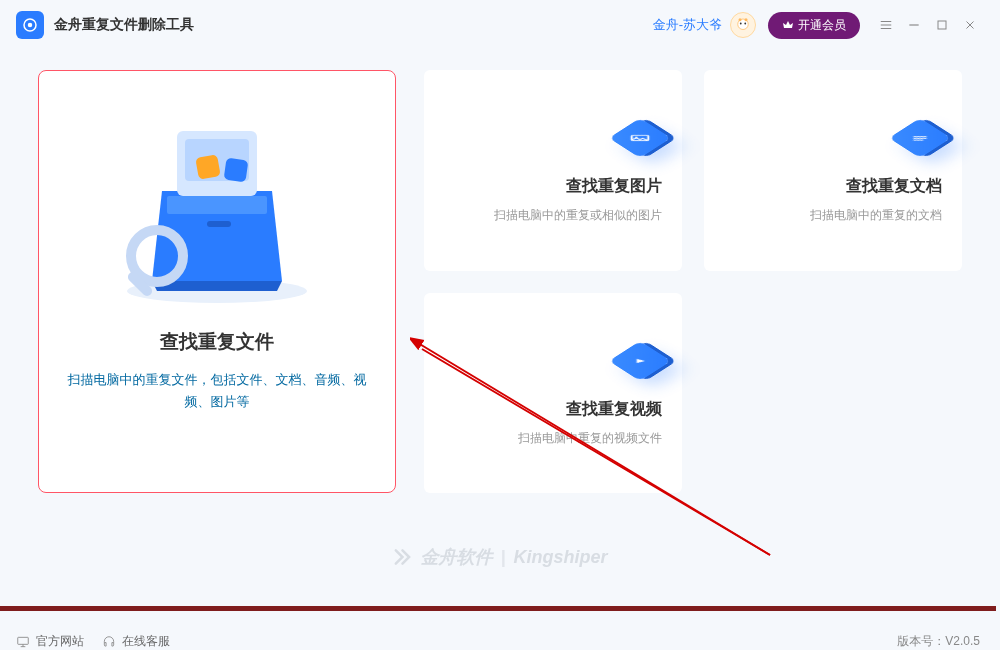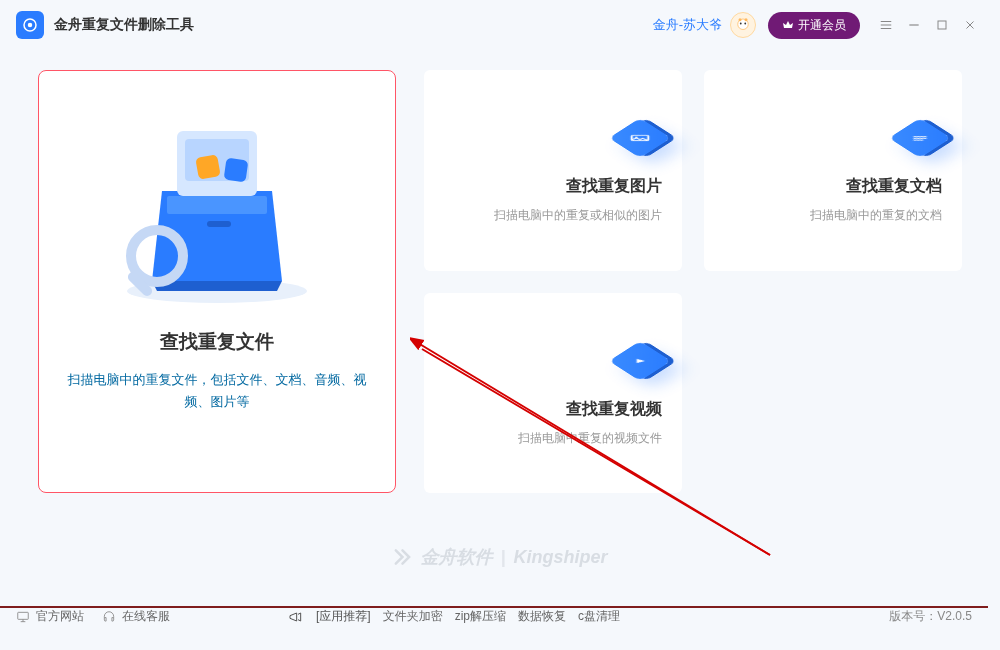--- a/index.html
+++ b/index.html
@@ -16,21 +16,21 @@
 .left-card { width: 358px; height: 423px; background: #fff; border: 1px solid #ff5566; border-radius: 8px; display: flex; flex-direction: column; align-items: center; padding: 30px 24px; position: relative; }
 .left-card .illus { width: 220px; height: 210px; position: relative; margin-bottom: 18px; display:flex; align-items:center; justify-content:center; }
 .left-card h2 { font-size: 19px; color: #333; font-weight: 700; margin-bottom: 14px; }
 .left-card p { font-size: 13px; color: #0369a1; text-align: center; line-height: 1.7; }
 .right-grid { flex: 1; display: grid; grid-template-columns: 1fr 1fr; grid-template-rows: 1fr 1fr; gap: 22px; height: 423px; }
 .small-card { background: #fff; border-radius: 6px; display: flex; flex-direction: column; align-items: flex-end; justify-content: center; padding: 20px; cursor: pointer; }
 .small-card .icon-wrap { margin-bottom: 16px; }
 .small-card h3 { font-size: 16px; color: #333; font-weight: 700; margin-bottom: 10px; }
 .small-card p { font-size: 12px; color: #999; }
 .watermark { position: absolute; left: 50%; transform: translateX(-50%); top: 545px; font-size: 18px; color: #d8dde3; font-weight: 700; font-style: italic; display: flex; align-items: center; gap: 8px; }
-.footer { position: absolute; bottom: 0; left: 0; right: 12px; height: 44px; display: flex; align-items: flex-start; padding: 0 16px; font-size: 12px; color: #666; background: #f5f8fc; border-top: 2px solid #7f1d1d; }
+.footer { position: absolute; bottom: 0; left: 0; right: 4px; height: 44px; display: flex; align-items: flex-end; padding: 0 16px; font-size: 12px; color: #666; background: #f5f8fc; border-top: 5px solid #7f1d1d; }
 .footer .link { display: flex; align-items: center; gap: 6px; margin-right: 18px; cursor: pointer; color: #666; }
 .footer .rec { display: flex; align-items: center; gap: 12px; margin-left: 100px; }
 .footer .version { margin-left: auto; color: #888; }
 .iso-icon { transform: rotateX(50deg) rotateZ(-45deg); transform-style: preserve-3d; }
 .iso-box { width: 44px; height: 44px; background: linear-gradient(135deg,#3a8bff,#2a7cff); border-radius: 8px; display:flex; align-items:center; justify-content:center; box-shadow: 4px 4px 0 #1e5fd0, 0 18px 20px rgba(42,124,255,0.25); }
 .arrow { position:absolute; pointer-events:none; }
 </style>
 </head>
 <body>
 
@@ -170,26 +170,16 @@
         <path d="M8 20h8M12 16v4" stroke="#888" stroke-width="1.5"></path>
       </svg>
     <span>官方网站</span>
   </div>
   <div class="link">
     <svg width="14" height="14" viewBox="0 0 24 24">
         <path d="M4 13v-2a8 8 0 0116 0v2M4 13v4a2 2 0 002 2h1v-6H4m16 0v4a2 2 0 01-2 2h-1v-6h3" fill="none" stroke="#888" stroke-width="1.5"></path>
       </svg>
     <span>在线客服</span>
   </div>
-  <div class="rec">
-    <svg width="16" height="16" viewBox="0 0 24 24">
-        <path d="M3 10v4l10 4V6L3 10zm12-2l4-2v12l-4-2" fill="none" stroke="#555" stroke-width="1.5"></path>
-      </svg>
-    <span style="color:#555">[应用推荐]</span>
-    <span>文件夹加密</span>
-    <span>zip解压缩</span>
-    <span>数据恢复</span>
-    <span>c盘清理</span>
-  </div>
   <div class="version">
     <span>版本号：</span><span>V2.0.5</span>
   </div>
 </div>
 
 </body></html>

